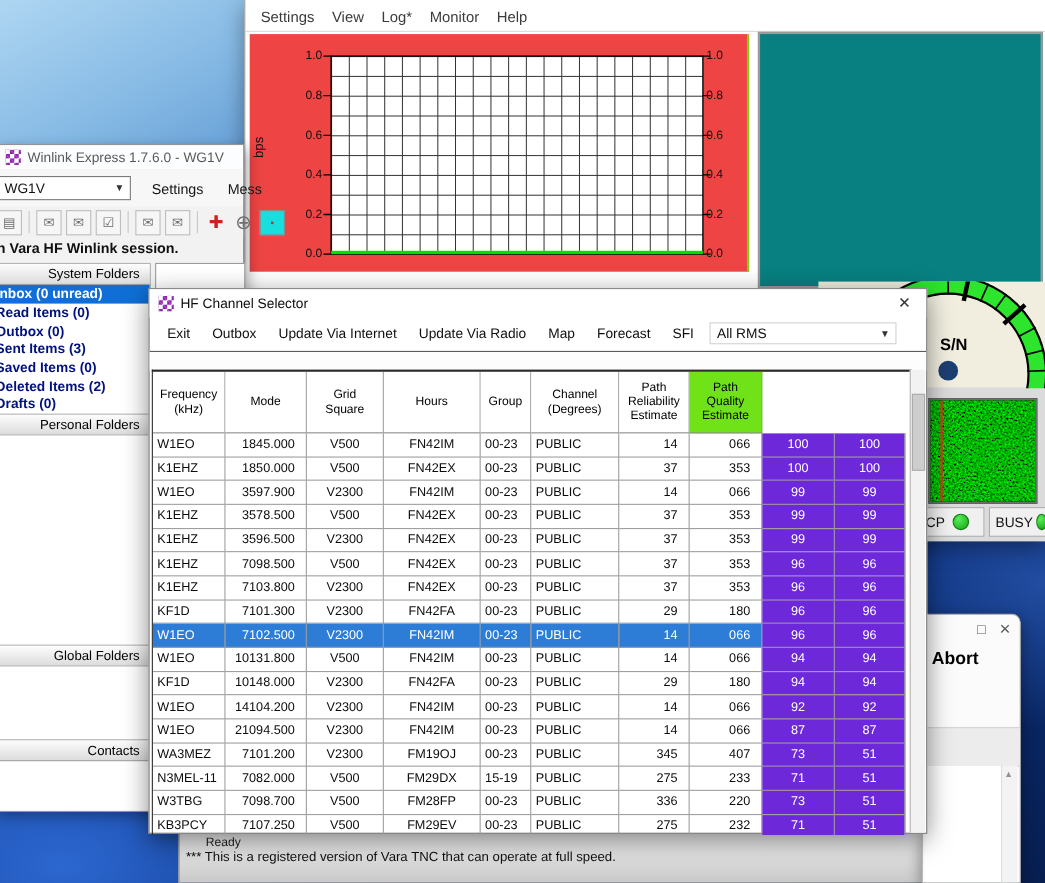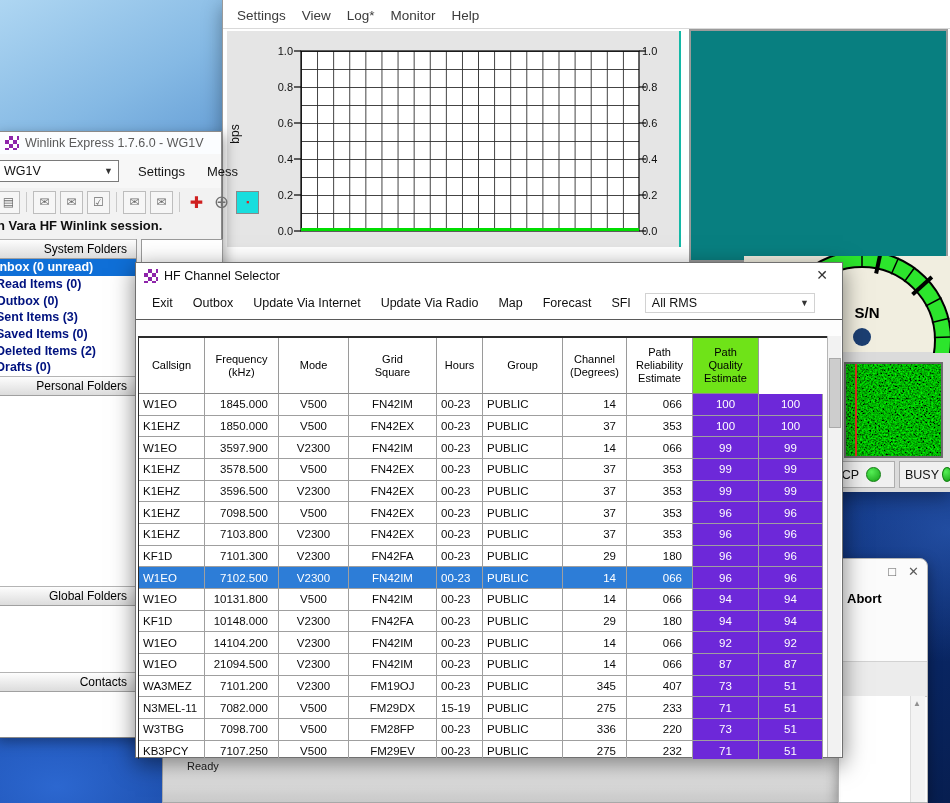--- a/index.html
+++ b/index.html
@@ -10,21 +10,21 @@
       radial-gradient(ellipse 420px 260px at 6% 98%, rgba(47,108,214,.9) 0%, rgba(47,108,214,0) 62%),
       radial-gradient(ellipse 300px 220px at 100% 66%, rgba(52,104,200,.55) 0%, rgba(52,104,200,0) 60%),
       linear-gradient(152deg,#aed6f2 0%,#85b9e4 12%,#5792cf 24%,#2a62ba 42%,#123f9c 60%,#0b2c72 78%,#071e50 100%);
   }
   .win{position:absolute;box-sizing:border-box;}
   
   #vara{left:222px;top:0;width:728px;height:492px;background:#fff;border-left:1px solid #9a9a9a;box-shadow:0 6px 18px rgba(0,0,0,.35);}
   .vara-menubar{position:absolute;left:6px;top:4px;height:23px;display:flex;align-items:center;border-bottom:0;}
   .vmenu-item{padding:0 8px;font-size:13.5px;color:#3b3b3b;}
   .vara-menuline{position:absolute;left:0;top:28px;width:100%;height:1px;background:#d9d9d9;}
-  .chart-box{position:absolute;left:4px;top:31px;width:452px;height:216px;background:#e5e5e5;border-right:2px solid #14b8a6;}
+  .chart-box{position:absolute;left:4px;top:31px;width:452px;height:216px;background:#ef4444;border-right:2px solid #84cc16;}
   .ytick{position:absolute;width:26px;font-size:11px;color:#111;}
   .ytick-l{left:40px;text-align:right;}
   .ytick-r{left:415px;text-align:left;}
   .bps-label{position:absolute;left:-2px;top:96px;font-size:12px;color:#111;transform:rotate(-90deg);}
   .teal-box{position:absolute;left:466px;top:29px;width:255px;height:229px;background:#087f80;border:2px solid #9b9b9b;}
   .right-panel{position:absolute;left:521px;top:256px;width:207px;height:236px;}
   .rp-cream{position:absolute;left:0;top:0;width:100%;height:96px;background:#f1eee0;}
   .rp-gray{position:absolute;left:0;top:96px;width:100%;height:140px;background:#dbdbdb;}
   .gauge-svg{position:absolute;left:0;top:0;}
   .waterfall{position:absolute;left:100px;top:106px;width:95px;height:92px;border:2px solid #6d6d6d;background:#031a03;}
@@ -56,21 +56,21 @@
   .spacer1{height:190px;background:#fff;}
   .spacer2{height:66px;background:#fff;}
   .msg-panel{position:absolute;left:146px;top:107px;width:80px;height:24px;background:#fff;border:1px solid #9a9a9a;}
   
   #status-strip{left:162px;top:757px;width:752px;height:46px;background:linear-gradient(#f2f2f2,#c9c9c9);border:1px solid #a8a8a8;}
   .ready-text{position:absolute;left:24px;top:2px;font-size:11px;color:#222;}
   .registered-text{position:absolute;left:6px;top:14px;font-size:12px;color:#101010;white-space:nowrap;}
   
   #session{left:838px;top:558px;width:90px;height:245px;background:#fbfbfb;border:1px solid #b5b5b5;border-radius:0 8px 0 0;box-shadow:0 4px 14px rgba(0,0,0,.4);}
   .sess-btns{position:absolute;right:8px;top:5px;display:flex;gap:12px;font-size:13px;color:#5a5a5a;}
-  .sess-abort{position:absolute;left:8px;top:32px;font-size:13px;font-weight:bold;color:#000;}
+  .sess-abort{position:absolute;left:8px;top:32px;font-size:16px;font-weight:bold;color:#000;}
   .sess-band{position:absolute;left:0;top:102px;width:100%;height:34px;background:#ececec;border-top:1px solid #d2d2d2;border-bottom:1px solid #cccccc;}
   .sess-panel{position:absolute;left:2px;top:137px;right:2px;bottom:0;background:#fff;}
   .sess-scroll{position:absolute;right:0;top:0;width:14px;bottom:0;background:#f3f3f3;border-left:1px solid #ddd;}
   .sess-scroll .up{position:absolute;top:3px;left:2px;font-size:8px;color:#909090;}
   
   #hfdlg{left:135px;top:262px;width:708px;height:496px;background:#fff;border:1px solid #707070;box-shadow:0 6px 22px rgba(0,0,0,.5);}
   .hf-titlebar{position:absolute;left:0;top:0;width:100%;height:26px;background:#fff;display:flex;align-items:center;}
   .hf-title{font-size:12.5px;color:#0d0d0d;}
   .hf-close{position:absolute;right:14px;top:4px;font-size:14px;color:#333;}
   .hf-menubar{position:absolute;left:6px;top:26px;height:28px;display:flex;align-items:center;}
@@ -261,20 +261,21 @@
     <div class="spacer1"></div>
     <div class="sec-header">Global Folders</div>
     <div class="spacer2"></div>
     <div class="sec-header">Contacts</div>
   </div>
   <div class="msg-panel"></div>
 </div>
 
 <div class="win" id="status-strip">
   <div class="ready-text">Ready</div>
+  <div class="registered-text">*** This is a registered version of Vara TNC that can operate at full speed.</div>
 </div>
 
 <div class="win" id="session">
   <div class="sess-btns">
     <span>□</span>
     <span>✕</span>
   </div>
   <div class="sess-abort">Abort</div>
   <div class="sess-band"></div>
   <div class="sess-panel">
@@ -300,23 +301,20 @@
       <span class="hf-menu-item">SFI</span>
       <div class="hf-combo">
         <span>All RMS</span>
         <span class="arrow">▼</span>
       </div>
     </div>
   <div class="hf-toolstrip"></div>
   <div class="tablewrap">
     <div class="hrow" id="hf-header-row">
         <div class="hcell">
-          <div>Callsign</div>
-        </div>
-        <div class="hcell">
           <div>Frequency</div>
           <div>(kHz)</div>
         </div>
         <div class="hcell">
           <div>Mode</div>
         </div>
         <div class="hcell">
           <div>Grid</div>
           <div>Square</div>
         </div>

